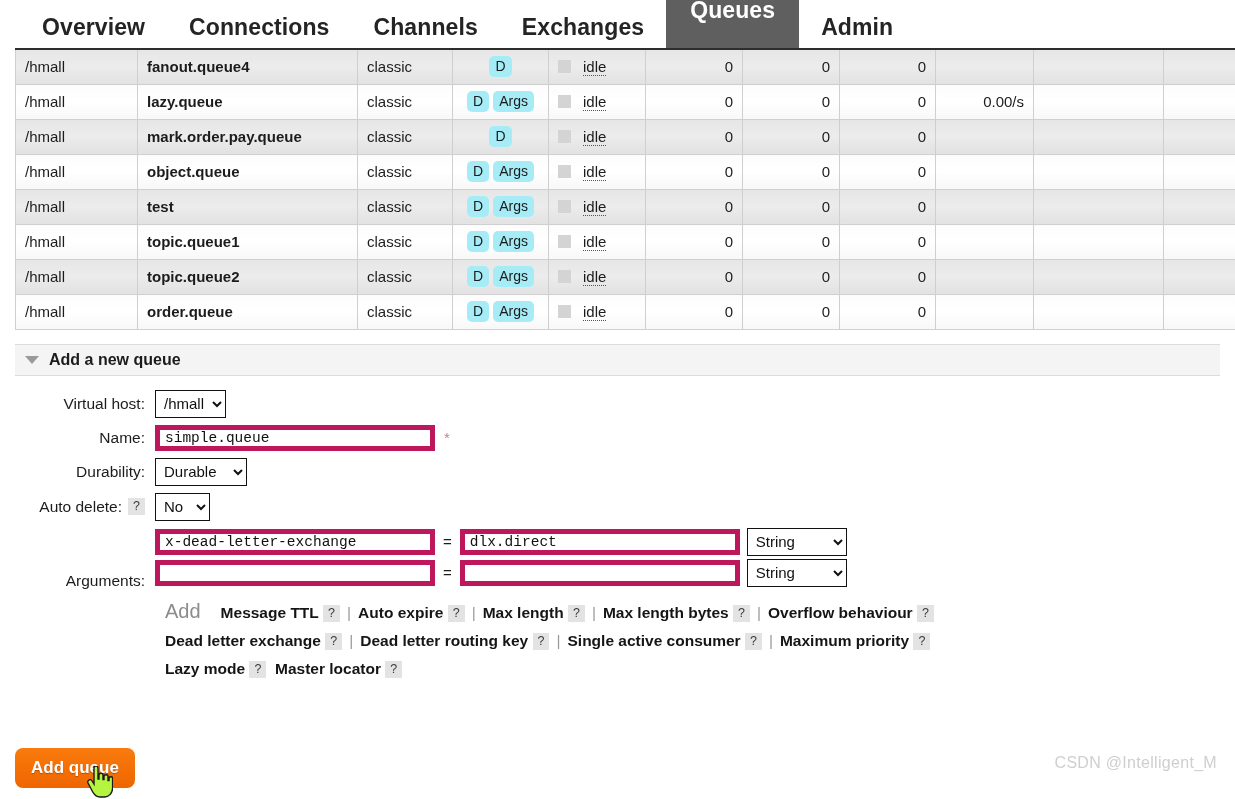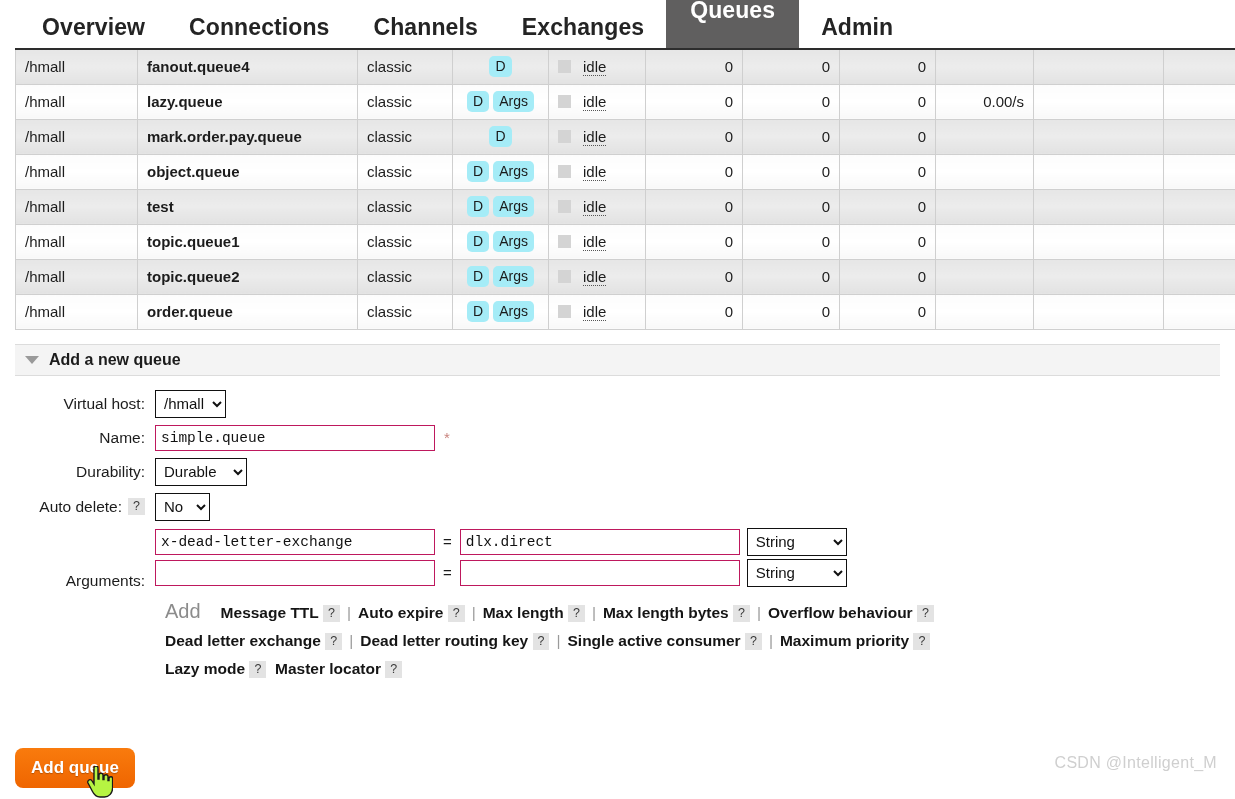--- a/index.html
+++ b/index.html
@@ -161,21 +161,21 @@
     border: 1px solid #111;
     background: #fff;
     padding: 3px 4px;
     height: 28px;
     color: #111;
     border-radius: 0;
   }
   input.f {
     font-family: "Liberation Mono", monospace;
     font-size: 14.5px;
-    border: 1px solid #be185d;
+    border: 5px solid #be185d;
     background: #fff;
     height: 26px;
     padding: 2px 5px;
     color: #111;
     border-radius: 0;
   }
   .name-input { width: 280px; }
   .req { color: #c9837d; font-size: 15px; margin-left: 9px; }
   .helpq {
     display: inline-block;

